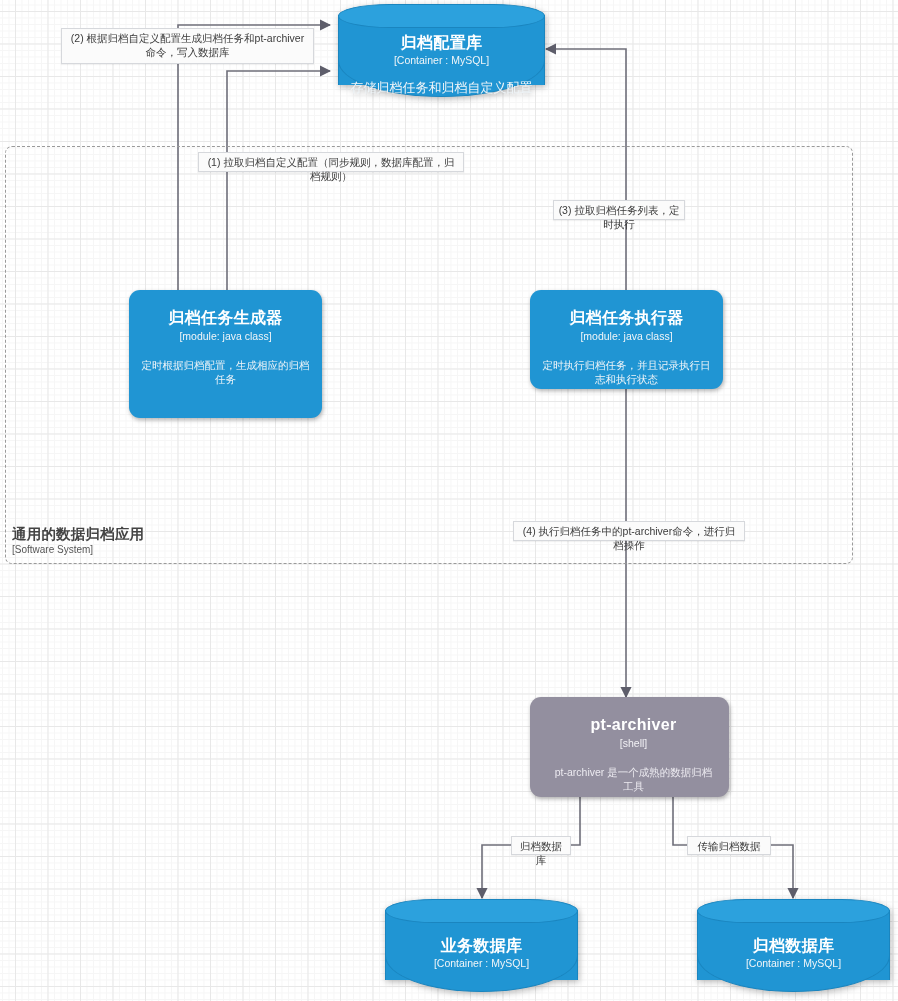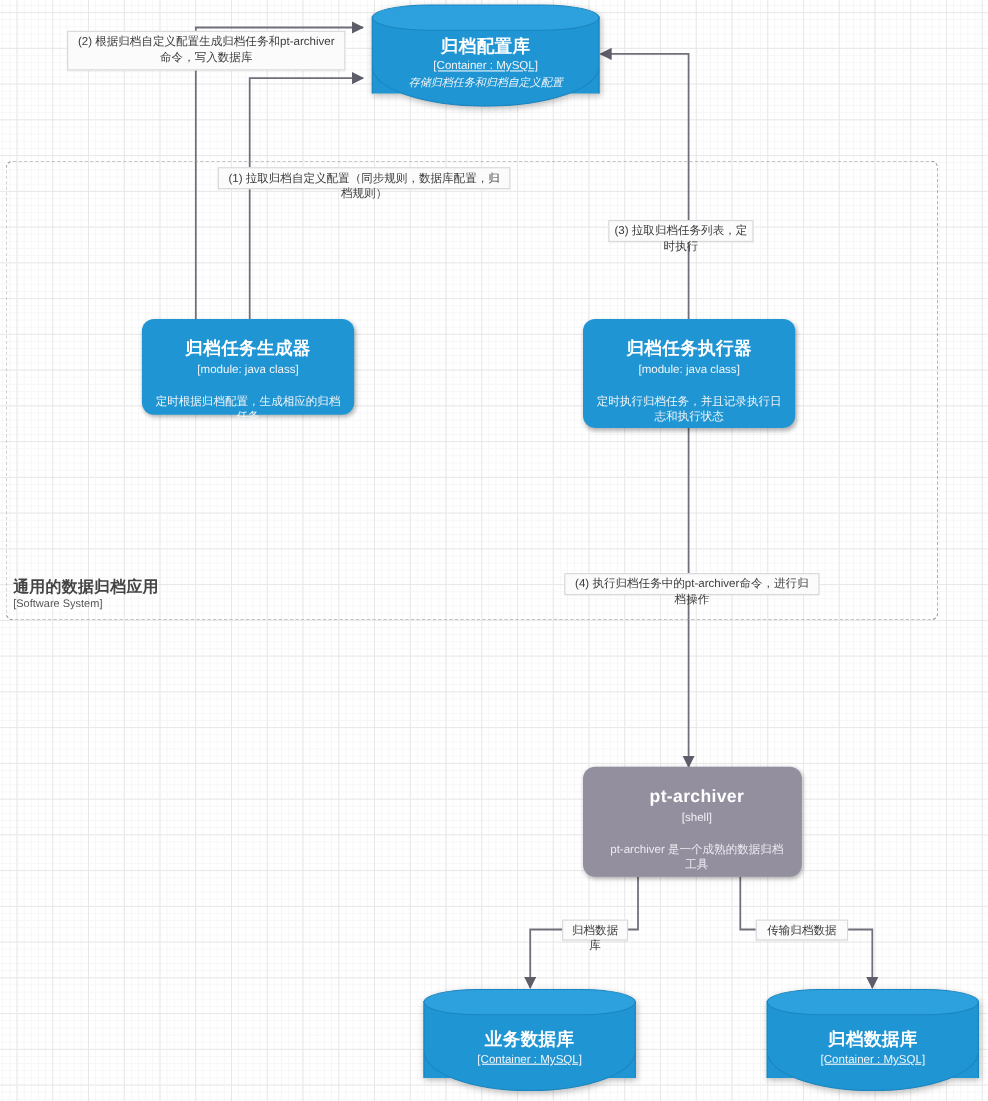--- a/index.html
+++ b/index.html
@@ -142,28 +142,26 @@
   .cyl-text .title {
     font-size: 16px;
     font-weight: bold;
     line-height: 20px;
     letter-spacing: 0.3px;
   }
   .cyl-text .tech {
     font-size: 10.5px;
     line-height: 14px;
     color: #f0f5f8;
-    text-decoration: underline;
   }
   .cyl-text .desc {
-    font-size: 10px;
-    line-height: 14px;
-    margin-top: 2px;
+    font-size: 13px;
+    line-height: 14px;
+    margin-top: 14px;
     color: #eef4f8;
-    font-style: italic;
   }
 
   
   .edge-label {
     position: absolute;
     background: #fbfbfb;
     border: 1px solid #d6d8dc;
     color: #3b3b3b;
     font-size: 10.5px;
     line-height: 14px;
@@ -210,21 +208,21 @@
     <div class="cyl-body" style="top:12px; height:70px;"></div>
     <div class="cyl-bottom" style="top:58px; height:36px;"></div>
     <div class="cyl-top" style="top:1px; height:24px;"></div>
     <div class="cyl-text" style="top:30px;">
       <div class="title">归档配置库</div>
       <div class="tech">[Container : MySQL]</div>
       <div class="desc">存储归档任务和归档自定义配置</div>
     </div>
   </div>
 
-  <div class="node blue" style="left:129px; top:290px; width:193px; height:87px;">
+  <div class="node blue" style="left:129px; top:290px; width:193px; height:128px;">
     <div class="title">归档任务生成器</div>
     <div class="tech">[module: java class]</div>
     <div class="desc">定时根据归档配置，生成相应的归档任务</div>
   </div>
 
   <div class="node blue" style="left:530px; top:290px; width:193px; height:99px;">
     <div class="title">归档任务执行器</div>
     <div class="tech">[module: java class]</div>
     <div class="desc">定时执行归档任务，并且记录执行日志和执行状态</div>
   </div>

